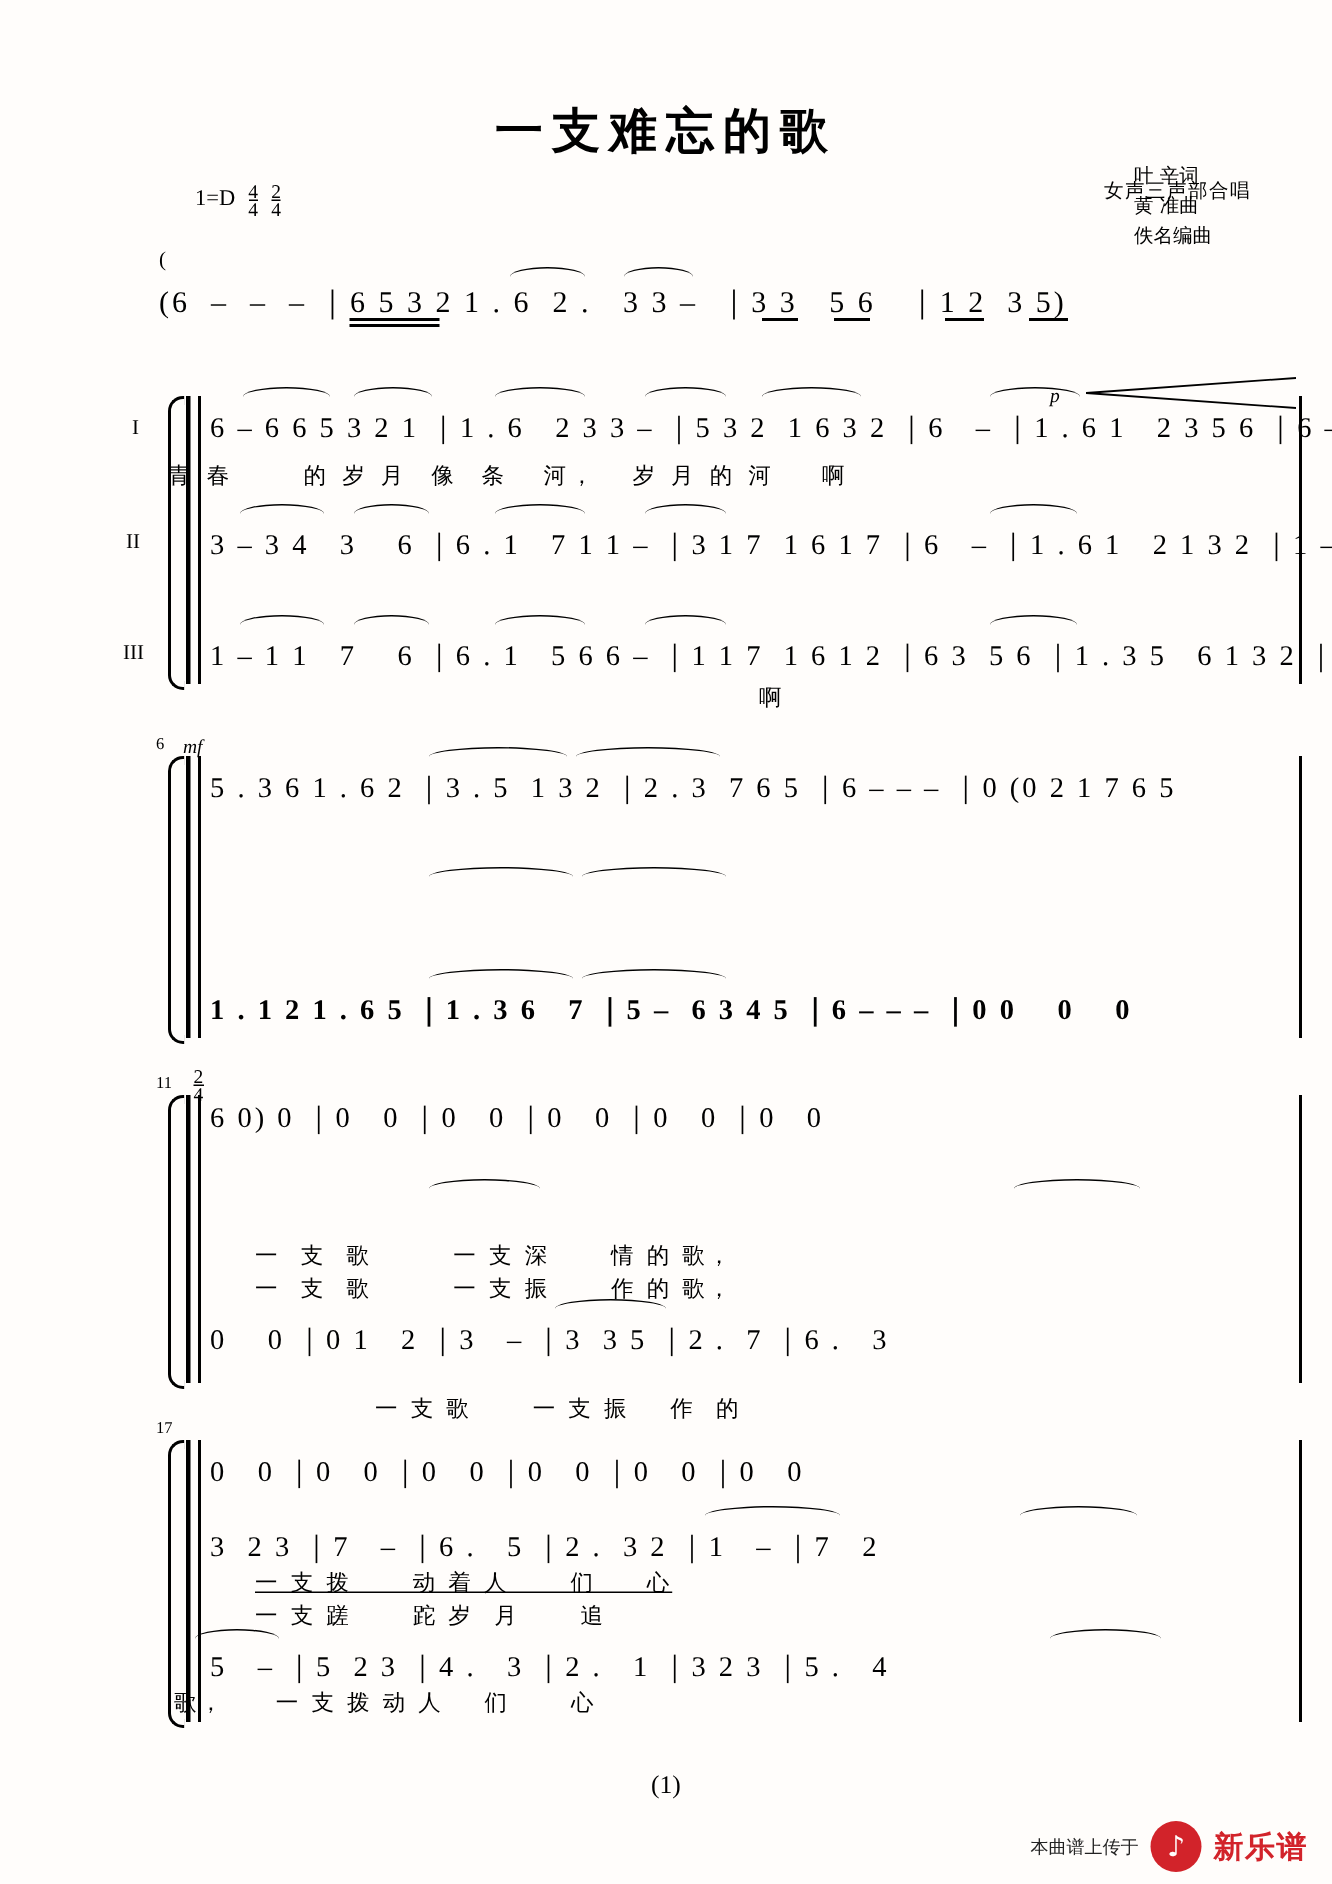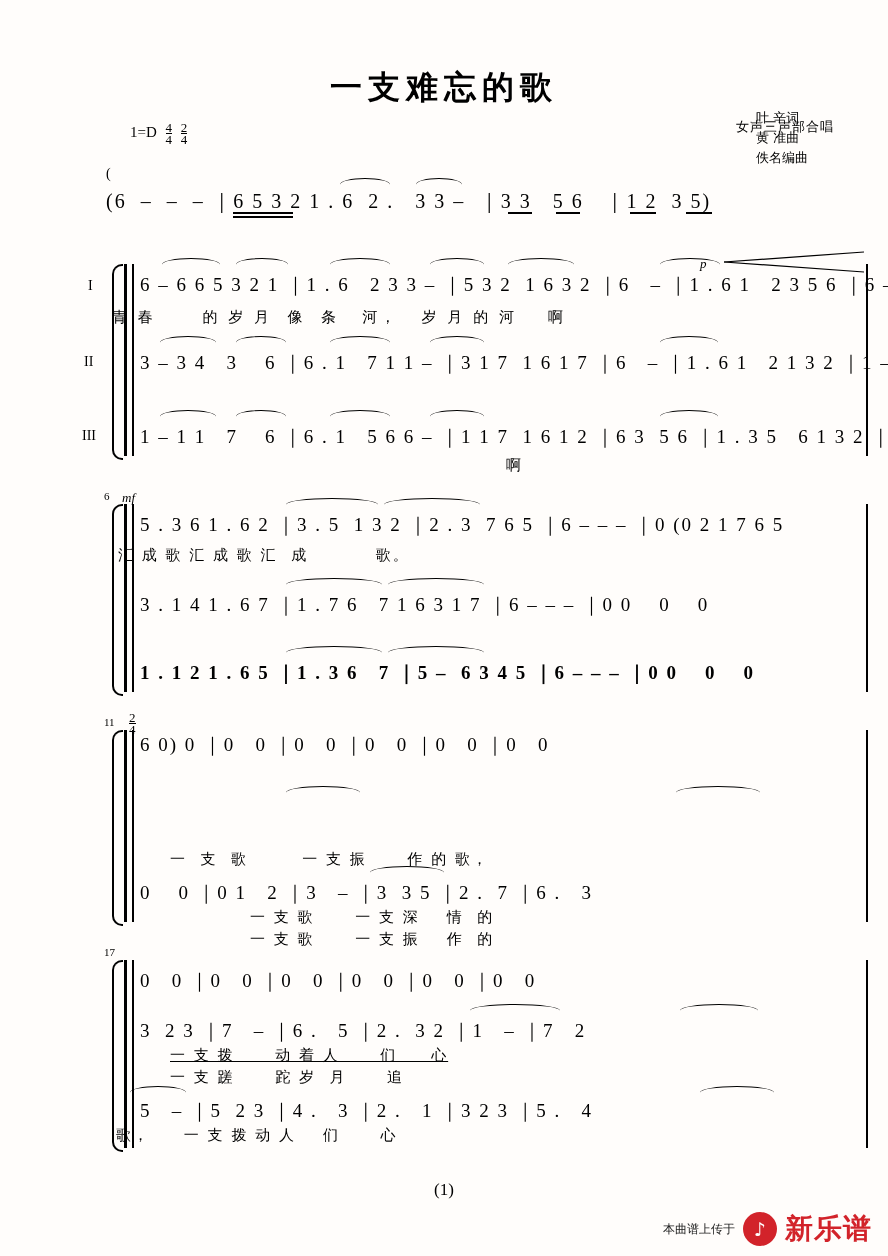--- a/index.html
+++ b/index.html
@@ -160,21 +160,21 @@
     color: #fff;
     font-family: "DejaVu Sans", sans-serif;
     font-size: 19px;
     font-weight: bold;
     display: flex;
     align-items: center;
     justify-content: center;
   }
   .logo-text {
     font-family: "DejaVu Sans", sans-serif;
-    font-size: 28px;
+    font-size: 20px;
     font-weight: bold;
     color: #d2232a;
     letter-spacing: 1px;
   }
 </style>
 </head>
 <body>
 
 <div id="page">
 
@@ -253,23 +253,21 @@
 
   <div class="meas" style="top:490px; left:104px;">6</div>
   <div class="dyn" style="top:490px; left:122px;">mf</div>
 
   <div class="brace" style="top:504px; left:112px; height:188px;"></div>
   <div class="vthick" style="top:504px; left:124px; height:188px;"></div>
   <div class="vline" style="top:504px; left:132px; height:188px;"></div>
   <div class="vline" style="top:504px; left:866px; height:188px;"></div>
 
   <div class="mus" style="top:512px; left:140px; letter-spacing:2px;">5 . 3 6 1 . 6 2 ｜3 . 5  1 3 2 ｜2 . 3  7 6 5 ｜6 – – – ｜0 (0 2 1 7 6 5</div>
-  <div class="lyr" style="top:546px; left:118px; letter-spacing:2px;">汇 成 歌 汇 成 歌 汇  成          歌。</div>
-
-  <div class="mus" style="top:592px; left:140px; letter-spacing:2px;">3 . 1 4 1 . 6 7 ｜1 . 7 6   7 1 6 3 1 7 ｜6 – – – ｜0 0    0    0</div>
+
 
   <div class="mus" style="top:660px; left:140px; letter-spacing:2px;font-weight:bold;">1 . 1 2 1 . 6 5 ｜1 . 3 6   7 ｜5 –  6 3 4 5 ｜6 – – – ｜0 0    0    0</div>
 
   <div class="slur" style="top:498px; left:286px; width:92px;"></div>
   <div class="slur" style="top:498px; left:384px; width:96px;"></div>
   <div class="slur" style="top:578px; left:286px; width:96px;"></div>
   <div class="slur" style="top:578px; left:388px; width:96px;"></div>
   <div class="slur" style="top:646px; left:286px; width:96px;"></div>
   <div class="slur" style="top:646px; left:388px; width:96px;"></div>
 
@@ -281,24 +279,24 @@
     </span>
   </div>
 
   <div class="brace" style="top:730px; left:112px; height:192px;"></div>
   <div class="vthick" style="top:730px; left:124px; height:192px;"></div>
   <div class="vline" style="top:730px; left:132px; height:192px;"></div>
   <div class="vline" style="top:730px; left:866px; height:192px;"></div>
 
   <div class="mus" style="top:732px; left:140px; letter-spacing:2px;">6 0) 0 ｜0   0 ｜0   0 ｜0   0 ｜0   0 ｜0   0</div>
 
+  <div class="lyr" style="top:828px; left:170px; letter-spacing:2px;">一  支  歌        一 支 深      情 的 歌，</div>
   <div class="lyr" style="top:850px; left:170px; letter-spacing:2px;">一  支  歌        一 支 振      作 的 歌，</div>
 
   <div class="mus" style="top:880px; left:140px; letter-spacing:2px;">0    0 ｜0 1   2 ｜3   – ｜3  3 5 ｜2 .  7 ｜6 .   3</div>
-  <div class="lyr" style="top:908px; left:250px; letter-spacing:2px;">一 支 歌      一 支 深    情  的</div>
   <div class="lyr" style="top:930px; left:250px; letter-spacing:2px;">一 支 歌      一 支 振    作  的</div>
 
   <div class="slur" style="top:786px; left:286px; width:74px;"></div>
   <div class="slur" style="top:786px; left:676px; width:84px;"></div>
   <div class="slur" style="top:866px; left:370px; width:74px;"></div>
 
   <div class="meas" style="top:946px; left:104px;">17</div>
 
   <div class="brace" style="top:960px; left:112px; height:188px;"></div>
   <div class="vthick" style="top:960px; left:124px; height:188px;"></div>

